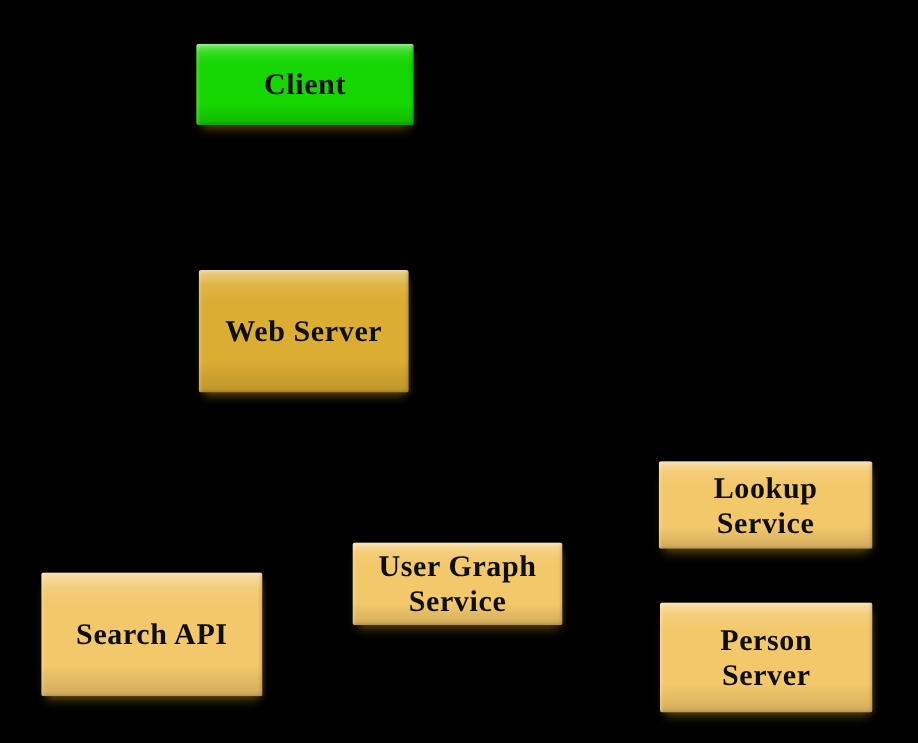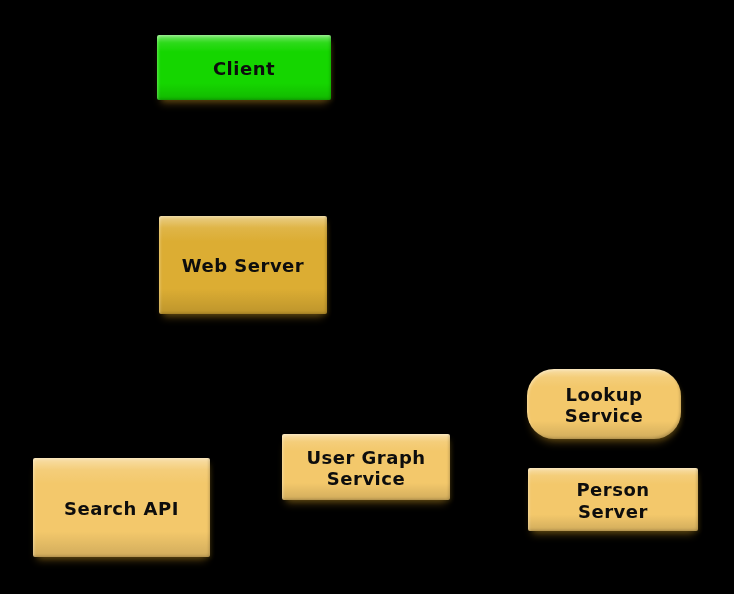--- a/index.html
+++ b/index.html
@@ -33,25 +33,26 @@
       3px 3px 5px -2px rgba(90,70,15,0.45);
     border-radius: 2px;
     display: flex;
     align-items: center;
     justify-content: center;
     text-align: center;
   }
   .node .label {
     color: #0d0d0d;
     font-weight: bold;
-    font-size: 18px;
+    font-size: 24px;
     line-height: 1.18;
     white-space: pre-line;
     letter-spacing: 0.5px;
     transform: translateY(1px);
+    font-family: Liberation Serif, serif;
   }
 </style>
 </head>
 <body>
 
 <div class="canvas">
 
   <div class="node" style="left: 157px; top: 35px; width: 174px; height: 65px; --fill: #15D600;">
     <span class="label">Client</span>
   </div>
@@ -62,23 +63,23 @@
 
   <div class="node" style="left: 33px; top: 458px; width: 177px; height: 99px; --fill: #F3C86B;">
     <span class="label">Search API</span>
   </div>
 
   <div class="node" style="left: 282px; top: 434px; width: 168px; height: 66px; --fill: #F3C86B;">
     <span class="label">User Graph
 Service</span>
   </div>
 
-  <div class="node" style="left: 527px; top: 369px; width: 154px; height: 70px; border-radius: 27px; --fill: #F3C86B;">
+  <div class="node" style="left: 527px; top: 369px; width: 171px; height: 70px; --fill: #F3C86B;">
     <span class="label">Lookup
 Service</span>
   </div>
 
-  <div class="node" style="left: 528px; top: 468px; width: 170px; height: 63px; --fill: #F3C86B;">
+  <div class="node" style="left: 528px; top: 482px; width: 170px; height: 88px; --fill: #F3C86B;">
     <span class="label">Person
 Server</span>
   </div>
 
 </div>
 
 </body></html>

